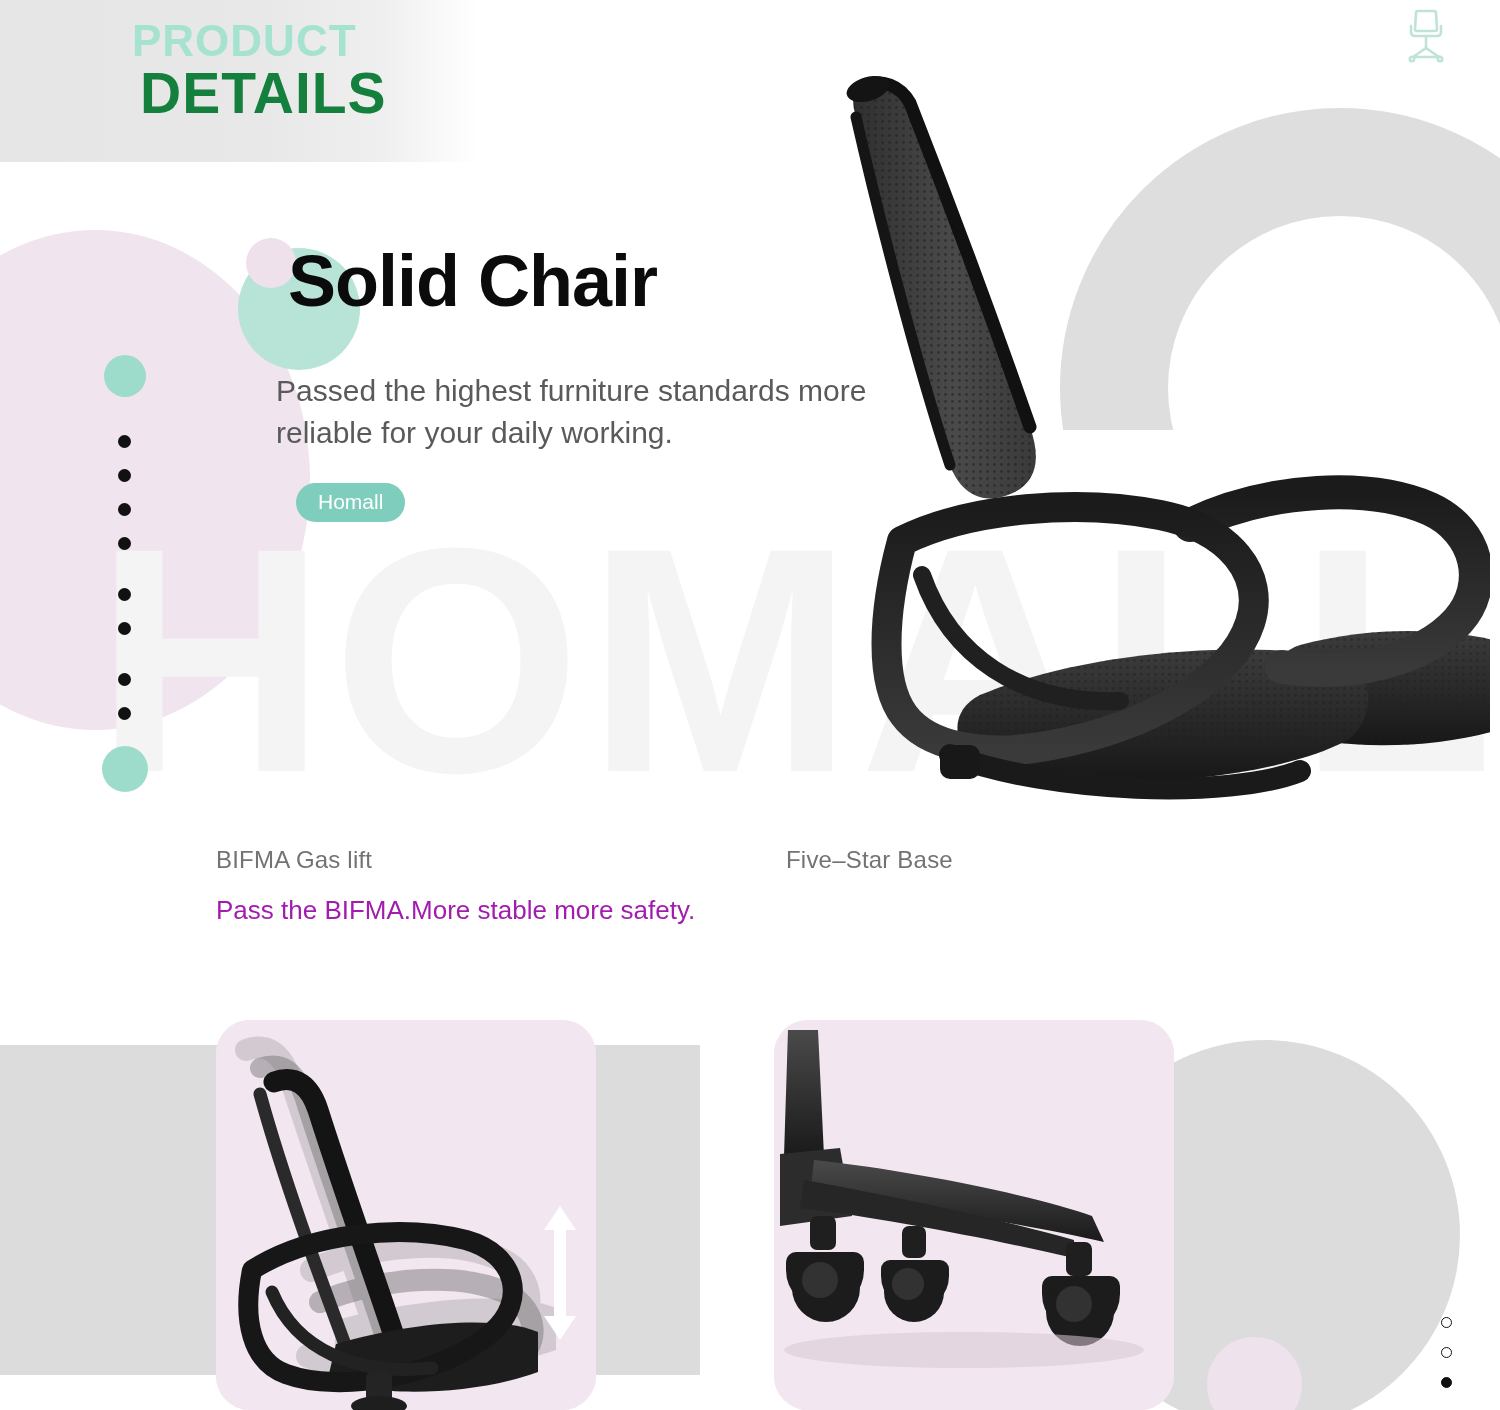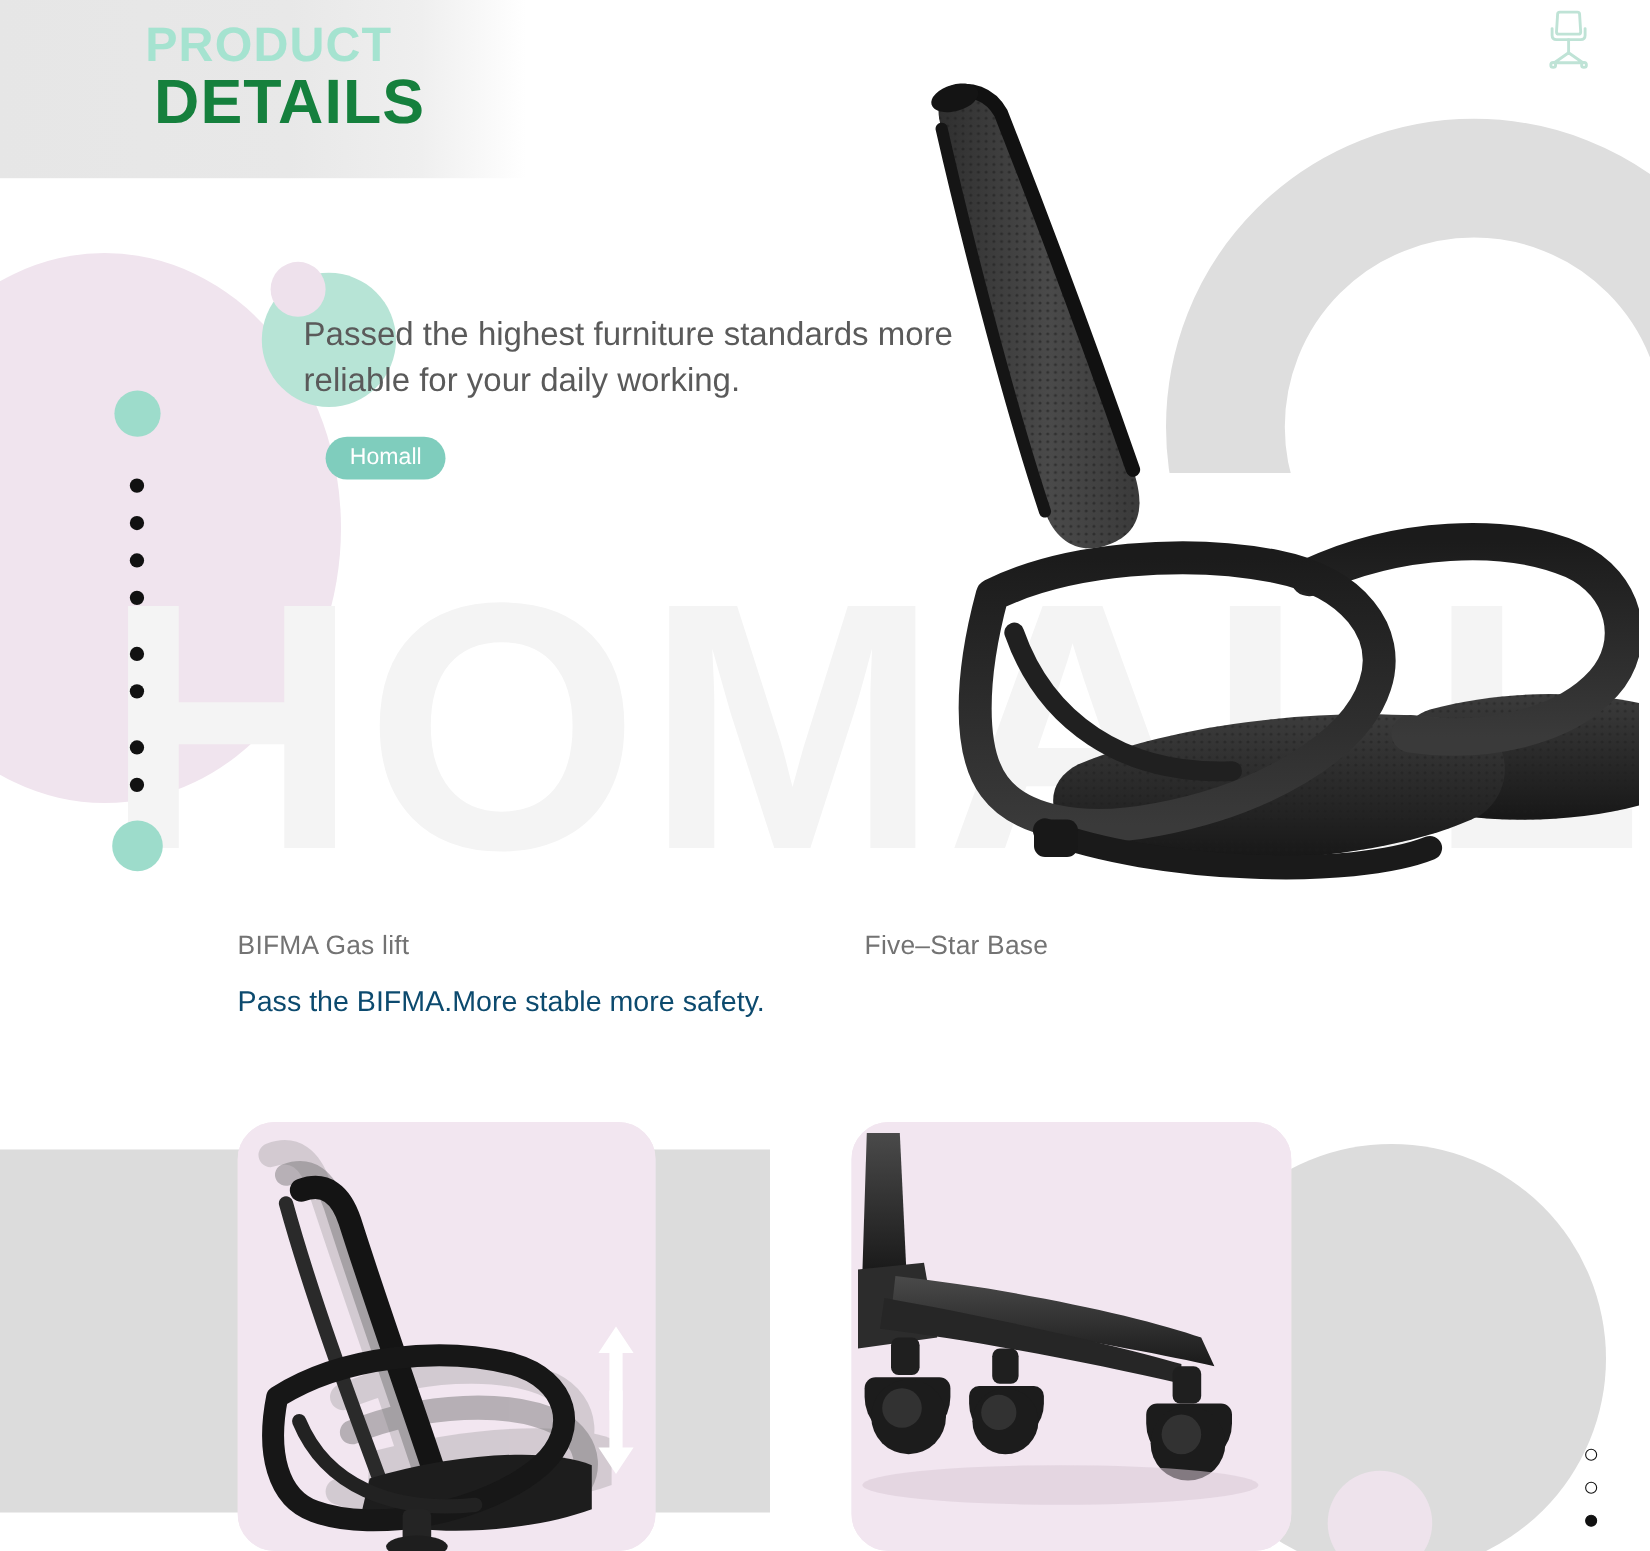--- a/index.html
+++ b/index.html
@@ -104,21 +104,21 @@
   
   .features { position:absolute; left:216px; top:845px; width:1260px; }
   .feature { position:absolute; top:0; }
   .feature.col1 { left:0; width:520px; }
   .feature.col2 { left:570px; width:520px; }
   .feature h3 {
     font-size:24px; font-weight:400; color:#737373; line-height:1.25;
     letter-spacing:0.2px;
   }
   .feature p {
-    margin-top:18px; font-size:26px; color:#0c4a6e; line-height:1.34; font-weight:400;
+    margin-top:18px; font-size:26px; color:#a21caf; line-height:1.34; font-weight:400;
   }
 
   
   .card { position:absolute; border-radius:34px; overflow:hidden; background:#f2e6f0; }
   .card.c1 { left:216px; top:1020px; width:380px; height:390px; }
   .card.c2 { left:774px; top:1020px; width:400px; height:390px; }
 
   
   .pager { position:absolute; right:48px; bottom:22px; }
   .pager .pd {
@@ -166,20 +166,21 @@
     <div class="dot sp-c"></div>
     <div class="dot sp-d"></div>
     <div class="dot sp-e"></div>
     <div class="dot sp-f"></div>
     <div class="mint-bot"></div>
   </div>
 
   <div class="hero">
     <div class="mint-circle"></div>
     <div class="pink-circle"></div>
+    <div class="title">Solid Chair</div>
     <div class="subtitle">Passed the highest furniture standards more reliable for your daily working.</div>
     <div class="pill">Homall</div>
   </div>
 
   <div class="hero-chair">
     <svg width="660" height="780" viewBox="0 0 660 780">
       <defs>
         <linearGradient id="meshg" x1="0" y1="0" x2="1" y2="0">
           <stop offset="0" stop-color="#2f2f2f"></stop>
           <stop offset="0.55" stop-color="#4a4a4a"></stop>

